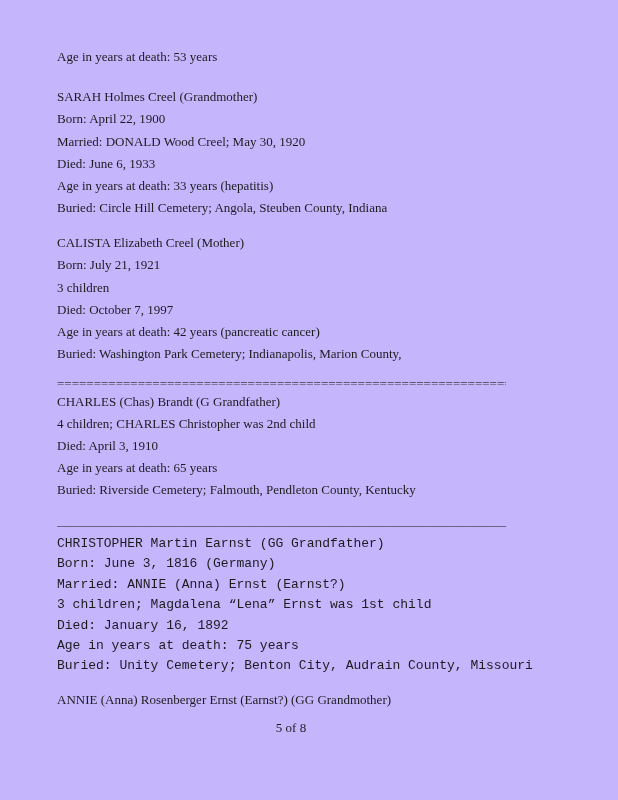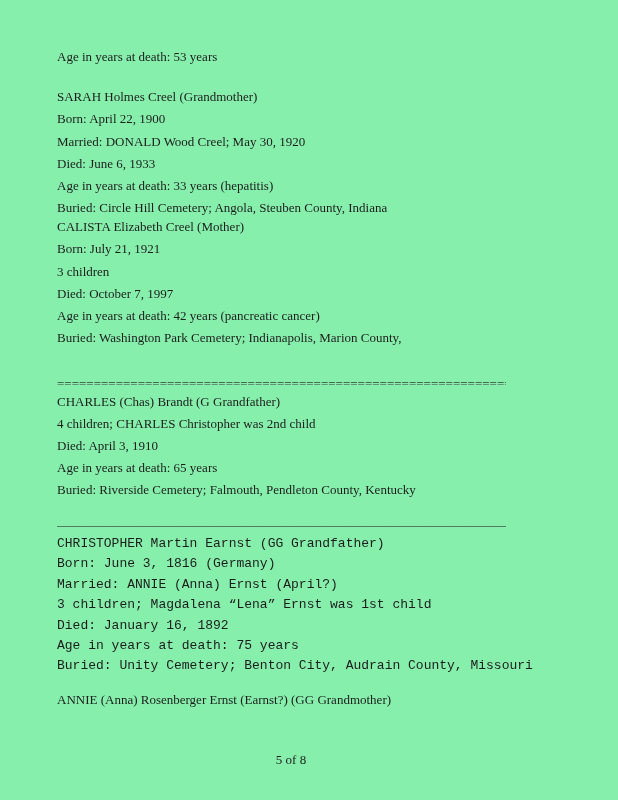--- a/index.html
+++ b/index.html
@@ -4,21 +4,21 @@
 <style>
   html, body {
     margin: 0;
     padding: 0;
     background: #ffffff;
   }
   .page {
     position: relative;
     width: 618px;
     height: 800px;
-    background: #86efac;
+    background: #c4b5fd;
     overflow: hidden;
     font-family: "Liberation Serif", "DejaVu Serif", serif;
     font-size: 13px;
     color: #1d1d1d;
   }
   .abs { position: absolute; left: 57px; }
   .doc-line {
     white-space: nowrap;
     font-family: inherit;
   }
@@ -51,21 +51,21 @@
 
   <div class="abs lh-a" style="top:86px;">
     <div class="doc-line">SARAH Holmes Creel (Grandmother)</div>
     <div class="doc-line">Born: April 22, 1900</div>
     <div class="doc-line">Married: DONALD Wood Creel; May 30, 1920</div>
     <div class="doc-line">Died: June 6, 1933</div>
     <div class="doc-line">Age in years at death: 33 years (hepatitis)</div>
     <div class="doc-line">Buried: Circle Hill Cemetery; Angola, Steuben County, Indiana</div>
   </div>
 
-  <div class="abs lh-a" style="top:216px;">
+  <div class="abs lh-a" style="top:232px;">
     <div class="doc-line">CALISTA Elizabeth Creel (Mother)</div>
     <div class="doc-line">Born: July 21, 1921</div>
     <div class="doc-line">3 children</div>
     <div class="doc-line">Died: October 7, 1997</div>
     <div class="doc-line">Age in years at death: 42 years (pancreatic cancer)</div>
     <div class="doc-line">Buried: Washington Park Cemetery; Indianapolis, Marion County,</div>
   </div>
 
   <div class="abs separator" style="top:377px;">======================================================================</div>
 
@@ -75,24 +75,24 @@
     <div class="doc-line">Died: April 3, 1910</div>
     <div class="doc-line">Age in years at death: 65 years</div>
     <div class="doc-line">Buried: Riverside Cemetery; Falmouth, Pendleton County, Kentucky</div>
   </div>
 
   <div class="abs separator" style="top:514px;">________________________________________________________________________________</div>
 
   <div class="abs lh-c" style="top:534px;font-family:Liberation Mono, monospace;">
     <div class="doc-line">CHRISTOPHER Martin Earnst (GG Grandfather)</div>
     <div class="doc-line">Born: June 3, 1816 (Germany)</div>
-    <div class="doc-line">Married: ANNIE (Anna) Ernst (April?)</div>
+    <div class="doc-line">Married: ANNIE (Anna) Ernst (Earnst?)</div>
     <div class="doc-line">3 children; Magdalena “Lena” Ernst was 1st child</div>
     <div class="doc-line">Died: January 16, 1892</div>
     <div class="doc-line">Age in years at death: 75 years</div>
     <div class="doc-line">Buried: Unity Cemetery; Benton City, Audrain County, Missouri</div>
   </div>
 
   <div class="abs single-line" style="top:689px;">ANNIE (Anna) Rosenberger Ernst (Earnst?) (GG Grandmother)</div>
 
-  <div class="abs footer" style="top:752px;">5 of 8</div>
+  <div class="abs footer" style="top:720px;">5 of 8</div>
 
 </div>
 
 </body></html>

